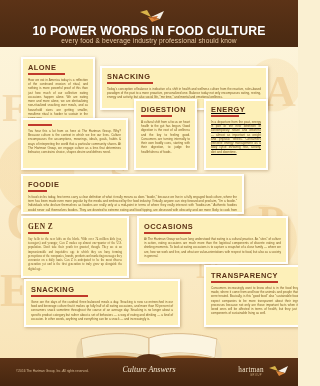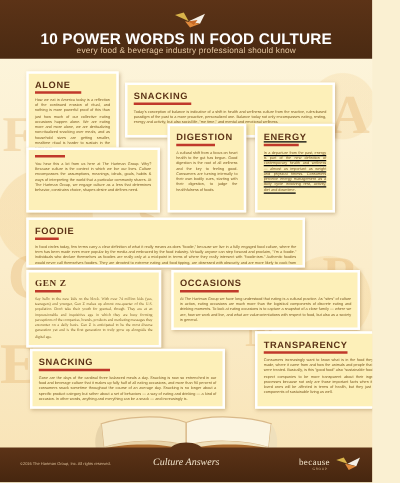--- a/index.html
+++ b/index.html
@@ -190,21 +190,21 @@
     <path d="M80 8 C98 1 130 3 148 9 L146 28 C128 22 96 21 80 27 Z" fill="#fbf4e0" stroke="#d9b98a" stroke-width="1"></path>
     <path d="M12 9 C8 14 6 22 8 30 C30 24 62 24 80 30 L80 27 C64 21 32 22 14 28 Z" fill="#e8d4aa"></path>
     <path d="M148 9 C152 14 154 22 152 30 C130 24 98 24 80 30 L80 27 C96 21 128 22 146 28 Z" fill="#efe0bc"></path>
     <path d="M8 30 C30 24 62 24 80 30 C98 24 130 24 152 30 C140 35 110 36 80 34 C50 36 20 35 8 30 Z" fill="#a8682c"></path>
     <ellipse cx="80" cy="30" rx="13" ry="6" fill="#5c3317"></ellipse>
   </svg>
 
   <div class="footer"></div>
   <div class="copy">©2016 The Hartman Group, Inc. All rights reserved.</div>
   <div class="hartbeat">Culture Answers</div>
-  <div class="logo">because</div>
+  <div class="logo">hartman</div>
   <div class="logosub">GROUP</div>
   <svg class="logobird" viewBox="0 0 22 15">
     <path d="M1 4 L10 7 L7 2 Z" fill="#d9b44a"></path>
     <path d="M10 7 L20 2 L17 9 Z" fill="#f5f0e6"></path>
     <path d="M8 7 L17 9 L11 12 Z" fill="#e08a3c"></path>
   </svg>
 
 </div>
 
 </body></html>

